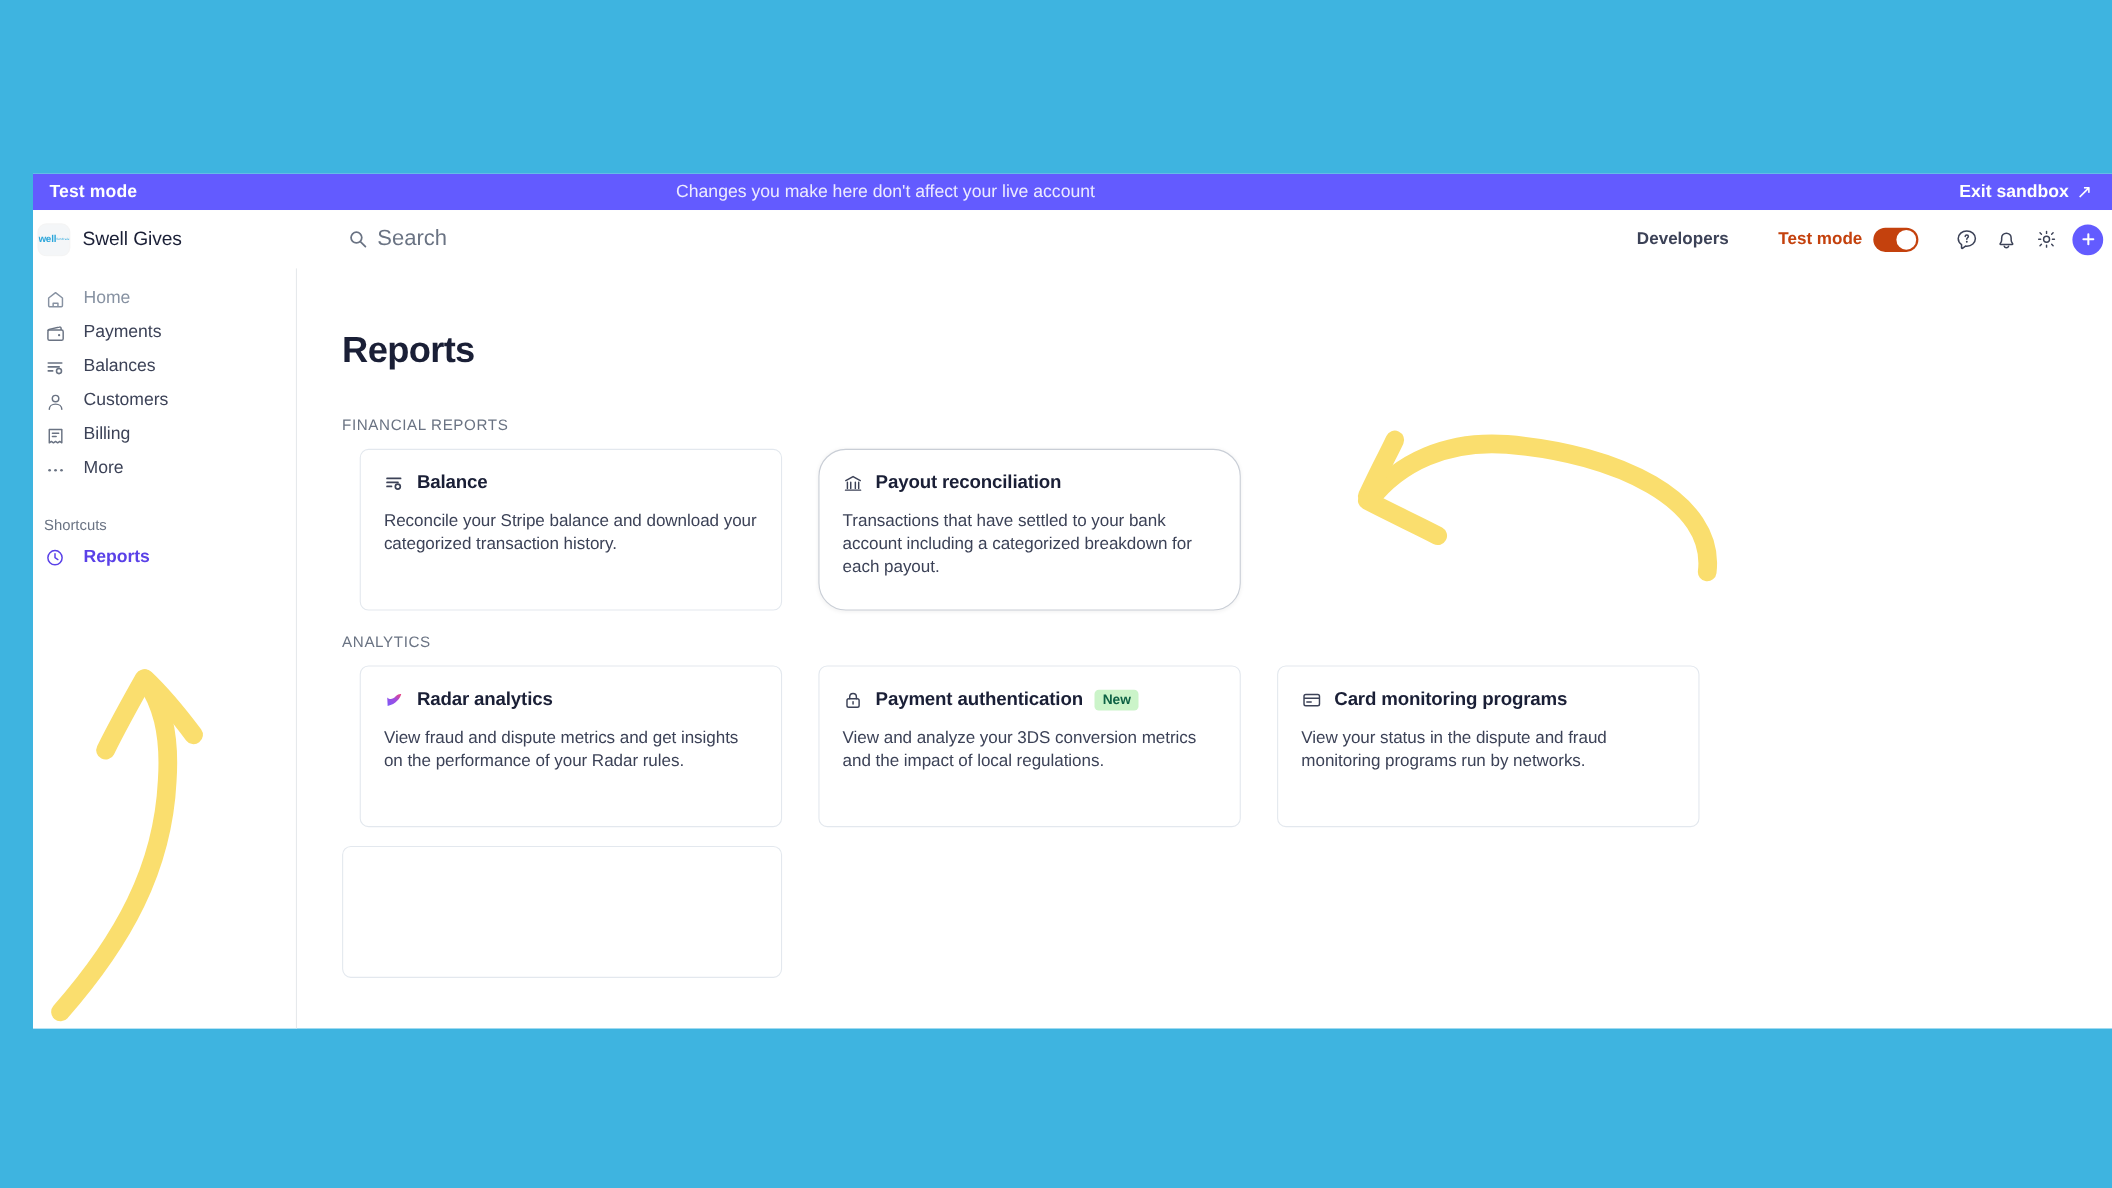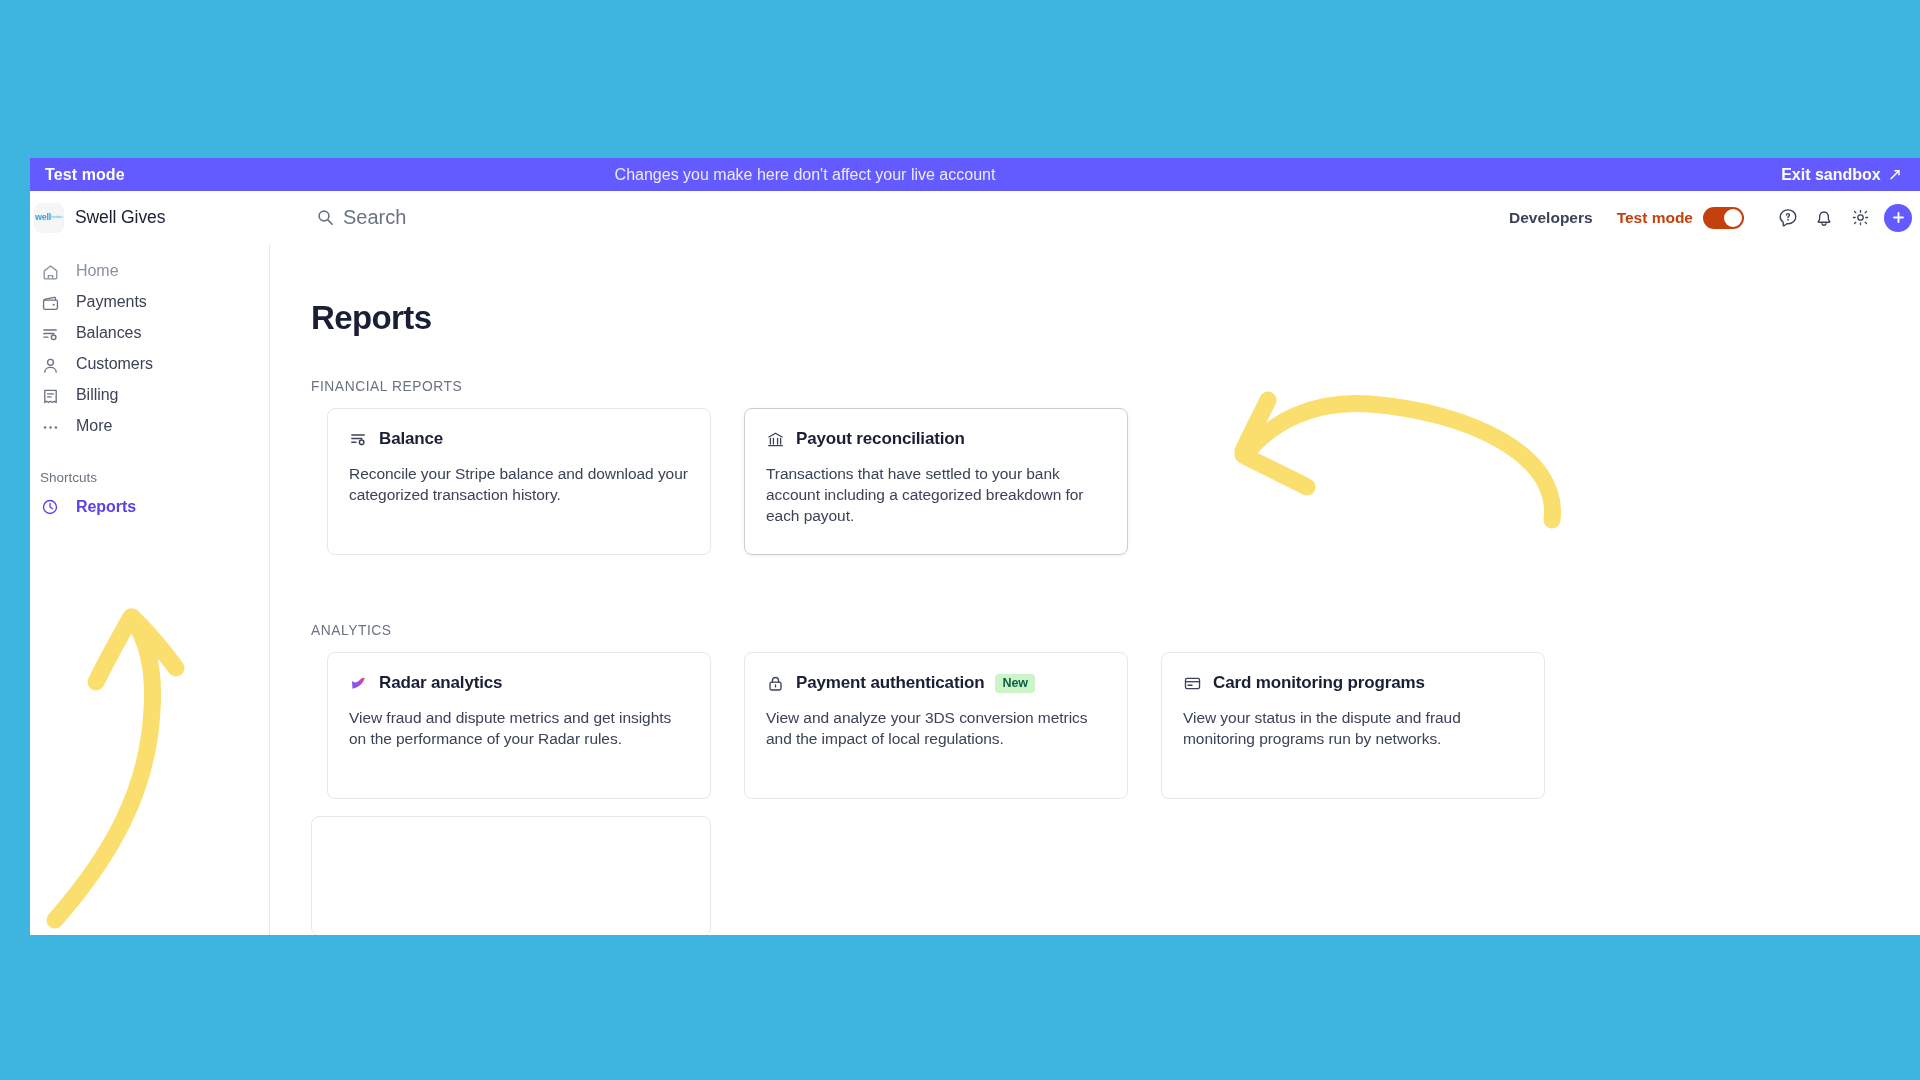--- a/index.html
+++ b/index.html
@@ -129,21 +129,21 @@
     right: 0;
     display: flex;
     align-items: center;
     gap: 0;
   }
   #developers-link {
     font-size: 15.5px;
     font-weight: bold;
     color: #3C4257;
     cursor: pointer;
-    margin-right: 24px;
+    margin-right: 45px;
     text-align: right;
   }
   #testmode-toggle-group {
     display: flex;
     align-items: center;
     gap: 10px;
     margin-right: 26px;
     cursor: pointer;
   }
   #testmode-toggle-label {
@@ -269,40 +269,41 @@
     margin-top: 55px;
   }
 
   .section-label {
     font-size: 13.8px;
     color: #6A7383;
     letter-spacing: .55px;
     margin-top: 42px;
     margin-bottom: 14px;
   }
-  .section-label.second { margin-top: 68px; }
+  .section-label.second { margin-top: 21px; }
 
   .card-grid {
     display: grid;
     grid-template-columns: 400px 400px 400px;
     gap: 17px;
   }
 
   .report-card {
     background: #ffffff;
     border: 1px solid #E3E8EE;
     border-radius: 8px;
     height: 147px;
     padding: 20px 21px 0 21px;
     cursor: pointer;
     margin-left: 16px;
   }
   .report-card.highlighted {
     border-color: #C9CED6;
     box-shadow: 0 1px 4px rgba(0,0,0,.06);
+    border-radius: 25px;
   }
   .card-head {
     display: flex;
     align-items: center;
     gap: 11px;
   }
   .card-ico {
     width: 19px;
     height: 19px;
     display: flex;

